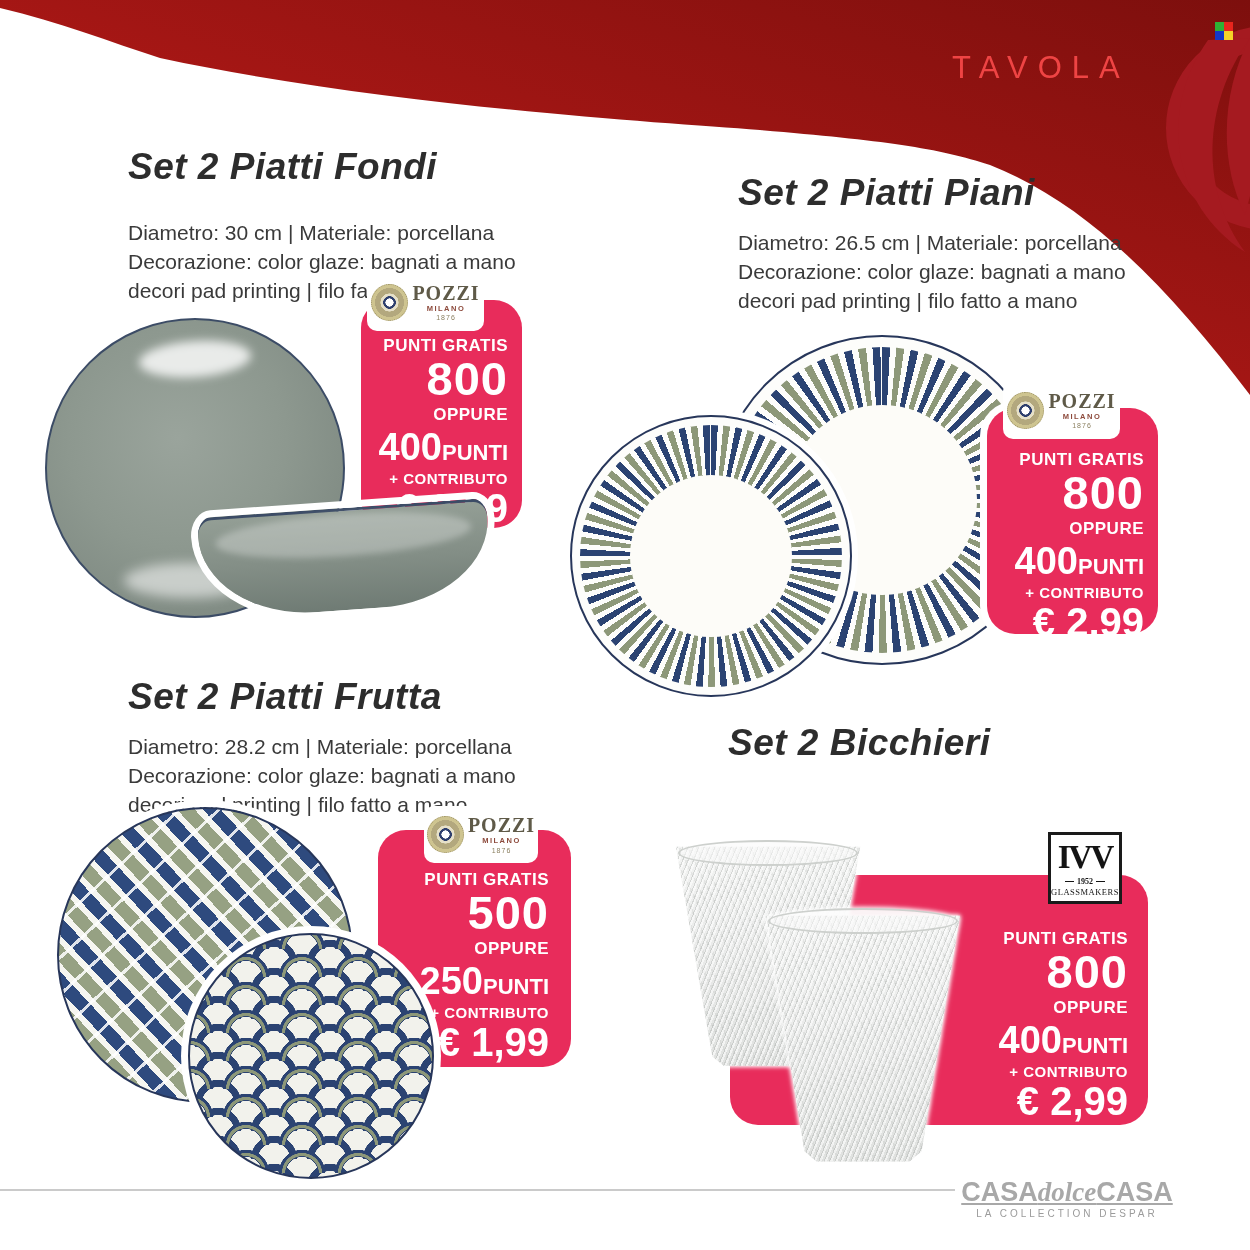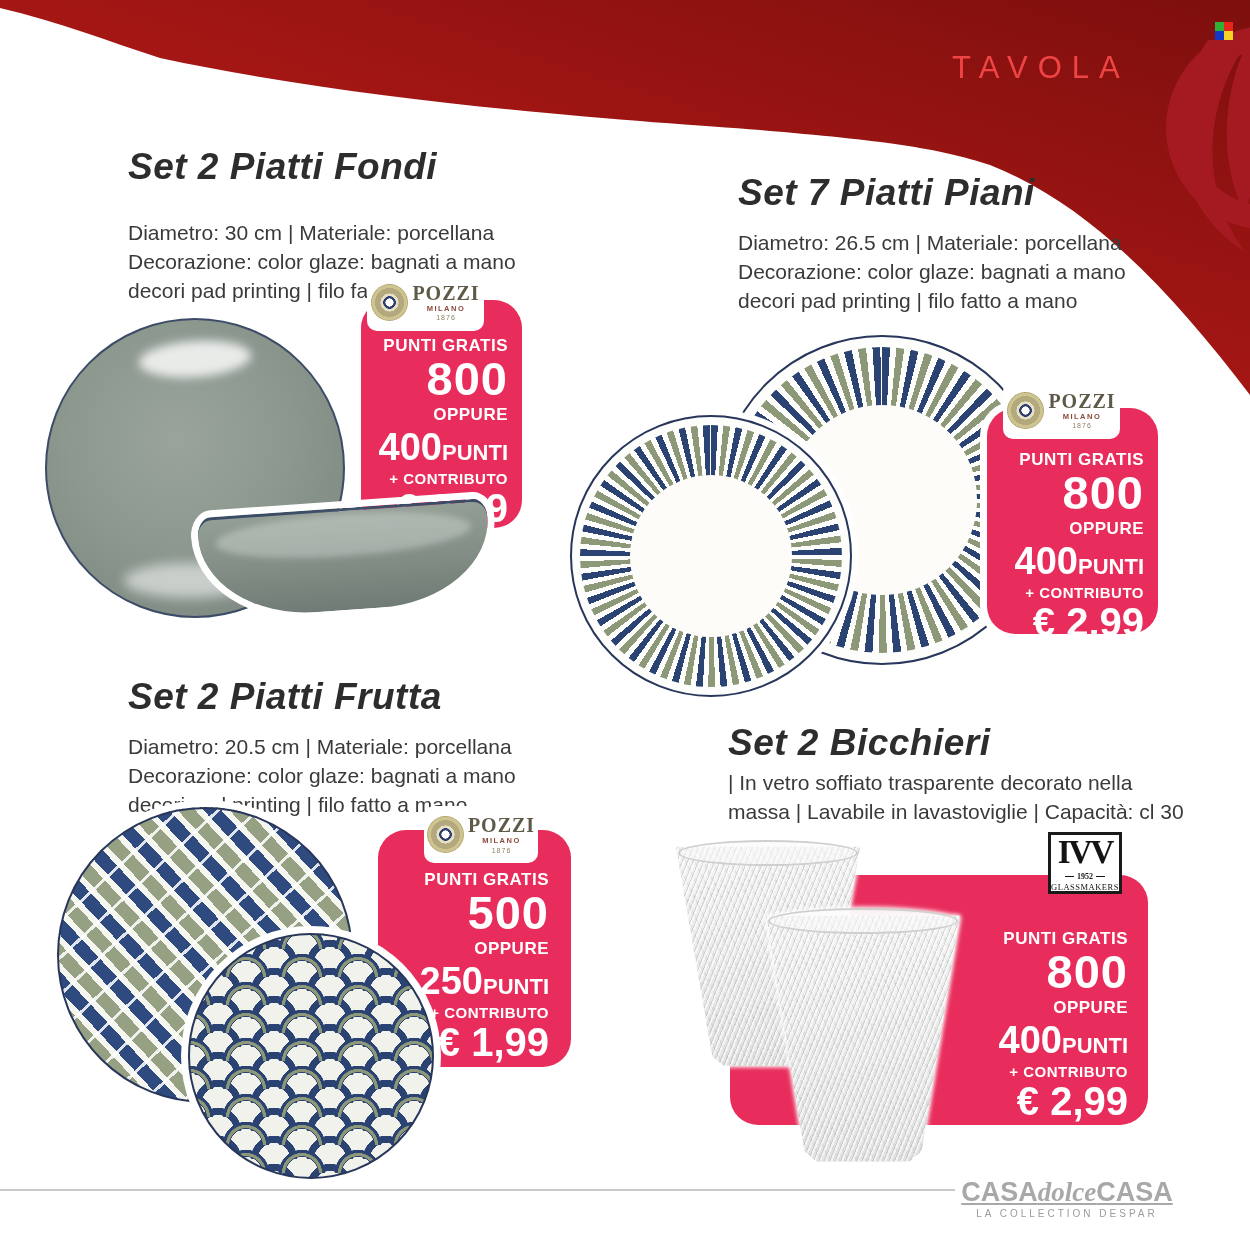--- a/index.html
+++ b/index.html
@@ -176,21 +176,21 @@
     <div class="medallion"></div>
     <div class="pz-text">
       <div class="pz-name">POZZI</div>
       <div class="pz-city">MILANO</div>
       <div class="pz-year">1876</div>
     </div>
   </div>
   <div class="plate1"></div>
   <div class="bowl1"></div>
 
-  <div class="ptitle" style="left:738px; top:172px;">Set 7 Piatti Piani</div>
+  <div class="ptitle" style="left:738px; top:172px;">Set 2 Piatti Piani</div>
   <div class="pdesc" style="left:738px; top:228px;">
     <div>Diametro: 26.5 cm | Materiale: porcellana</div>
     <div>Decorazione: color glaze: bagnati a mano</div>
     <div>decori pad printing | filo fatto a mano</div>
   </div>
 
   <div id="plate2-back" class="plate-rays">
     <div class="rays"></div>
       <div class="center"></div>
   </div>
@@ -216,21 +216,21 @@
     <div class="medallion"></div>
     <div class="pz-text">
       <div class="pz-name">POZZI</div>
       <div class="pz-city">MILANO</div>
       <div class="pz-year">1876</div>
     </div>
   </div>
 
   <div class="ptitle" style="left:128px; top:676px;">Set 2 Piatti Frutta</div>
   <div class="pdesc" style="left:128px; top:732px;">
-    <div>Diametro: 20.5 cm | Materiale: porcellana</div>
+    <div>Diametro: 28.2 cm | Materiale: porcellana</div>
     <div>Decorazione: color glaze: bagnati a mano</div>
     <div>decori pad printing | filo fatto a mano</div>
   </div>
 
   <div id="card3" class="card" style="left:378px; top:830px; width:193px; height:237px; z-index:2;">
     <div class="offer">
       <div class="o-gratis">PUNTI GRATIS</div>
       <div class="o-big">500</div>
       <div class="o-or">OPPURE</div>
       <div class="o-alt">
@@ -246,39 +246,35 @@
     <div class="pz-text">
       <div class="pz-name">POZZI</div>
       <div class="pz-city">MILANO</div>
       <div class="pz-year">1876</div>
     </div>
   </div>
   <div id="plate3-back"></div>
   <div id="plate3-front"></div>
 
   <div class="ptitle" style="left:728px; top:722px;">Set 2 Bicchieri</div>
-  <div class="pdesc" style="left:728px; top:768px;">
-    <div>| In vetro soffiato trasparente decorato nella</div>
-    <div>massa | Lavabile in lavastoviglie | Capacità: cl 30</div>
-  </div>
 
   <div id="card4" class="card" style="left:730px; top:875px; width:418px; height:250px; z-index:2;">
     <div class="offer">
       <div class="o-gratis">PUNTI GRATIS</div>
       <div class="o-big">800</div>
       <div class="o-or">OPPURE</div>
       <div class="o-alt">
         <span class="o-alt-num">400</span>
         <span class="o-alt-lab">PUNTI</span>
       </div>
       <div class="o-contrib">+ CONTRIBUTO</div>
       <div class="o-price">€ 2,99</div>
     </div>
   </div>
-  <div class="badge ivv" style="left:1048px; top:832px; width:74px; height:62px;">
+  <div class="badge ivv" style="left:1048px; top:832px; width:74px; height:72px;">
     <div class="ivv-name">IVV</div>
     <div class="ivv-year">
       <span class="dash"></span>
       <span>1952</span>
       <span class="dash"></span>
     </div>
     <div class="ivv-sub">GLASSMAKERS</div>
   </div>
   <div id="glass-back" class="glass">
     <div class="gbody"></div>

